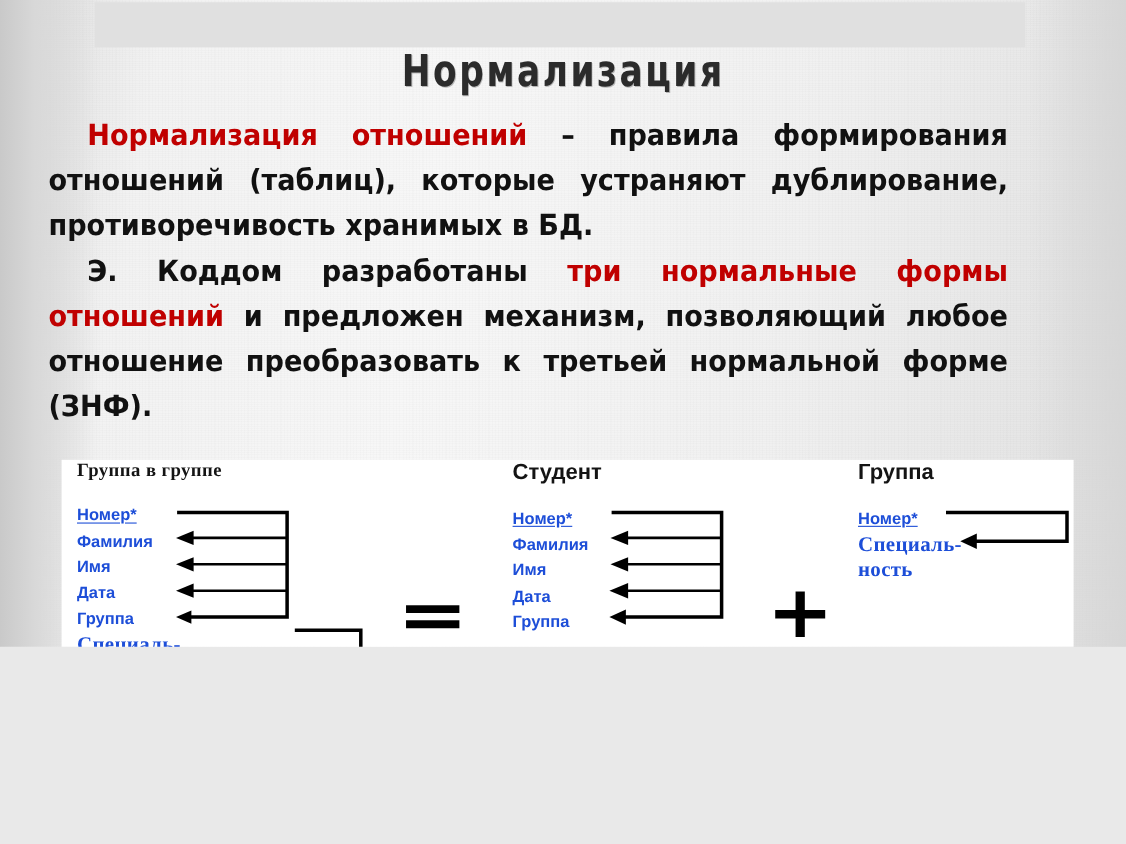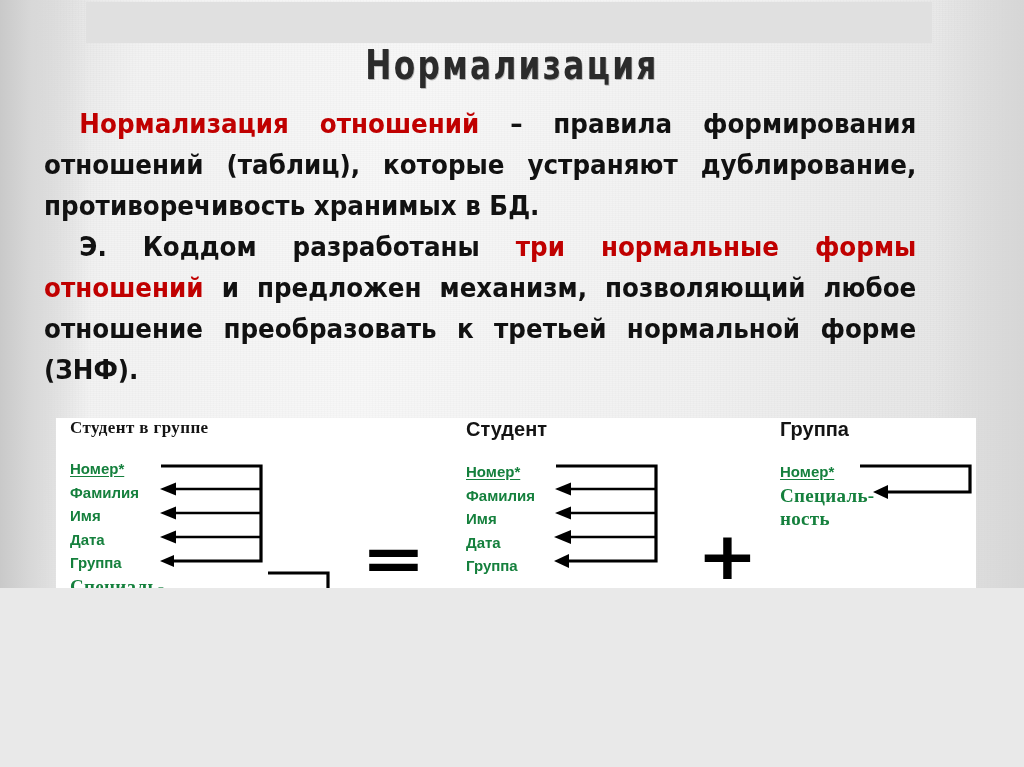--- a/index.html
+++ b/index.html
@@ -128,21 +128,21 @@
     font-family: "Liberation Sans", sans-serif;
     font-weight: 700;
     font-size: 20px;
     letter-spacing: 0px;
   }
   .dg-fields {
     margin-top: 19px;
     font-family: "Liberation Sans", sans-serif;
     font-weight: 700;
     font-size: 15px;
-    color: #15803d;
+    color: #1d4ed8;
     line-height: 23.5px;
   }
   .dg-fields .f { white-space: nowrap; }
   .dg-fields .f.pk { text-decoration: underline; text-underline-offset: 2px; }
   .dg-fields .f.serif {
     font-family: "Liberation Serif", serif;
     font-weight: 700;
     font-size: 19px;
     letter-spacing: 0.3px;
   }
@@ -208,21 +208,21 @@
   <div class="body-text">
     <p class="p1"><span class="accent">Нормализация отношений</span><span> – правила формирования отношений (таблиц), которые устраняют дублирование, противоречивость хранимых в БД.</span></p>
     <p><span>Э. Коддом разработаны </span><span class="accent">три нормальные формы отношений</span><span> и предложен механизм, позволяющий любое отношение преобразовать к третьей нормальной форме (ЗНФ).</span></p>
   </div>
 
   <div class="page-number">37</div>
 
   <div class="diagram">
 
     <div class="dg-block" style="left:14px;">
-      <div class="dg-title">Студент в группе</div>
+      <div class="dg-title">Группа в группе</div>
       <div class="dg-fields">
         <div class="f pk">Номер*</div>
         <div class="f">Фамилия</div>
         <div class="f">Имя</div>
         <div class="f">Дата</div>
         <div class="f">Группа</div>
         <div class="f serif">Специаль-</div>
         <div class="f serif">ность</div>
       </div>
     </div>

